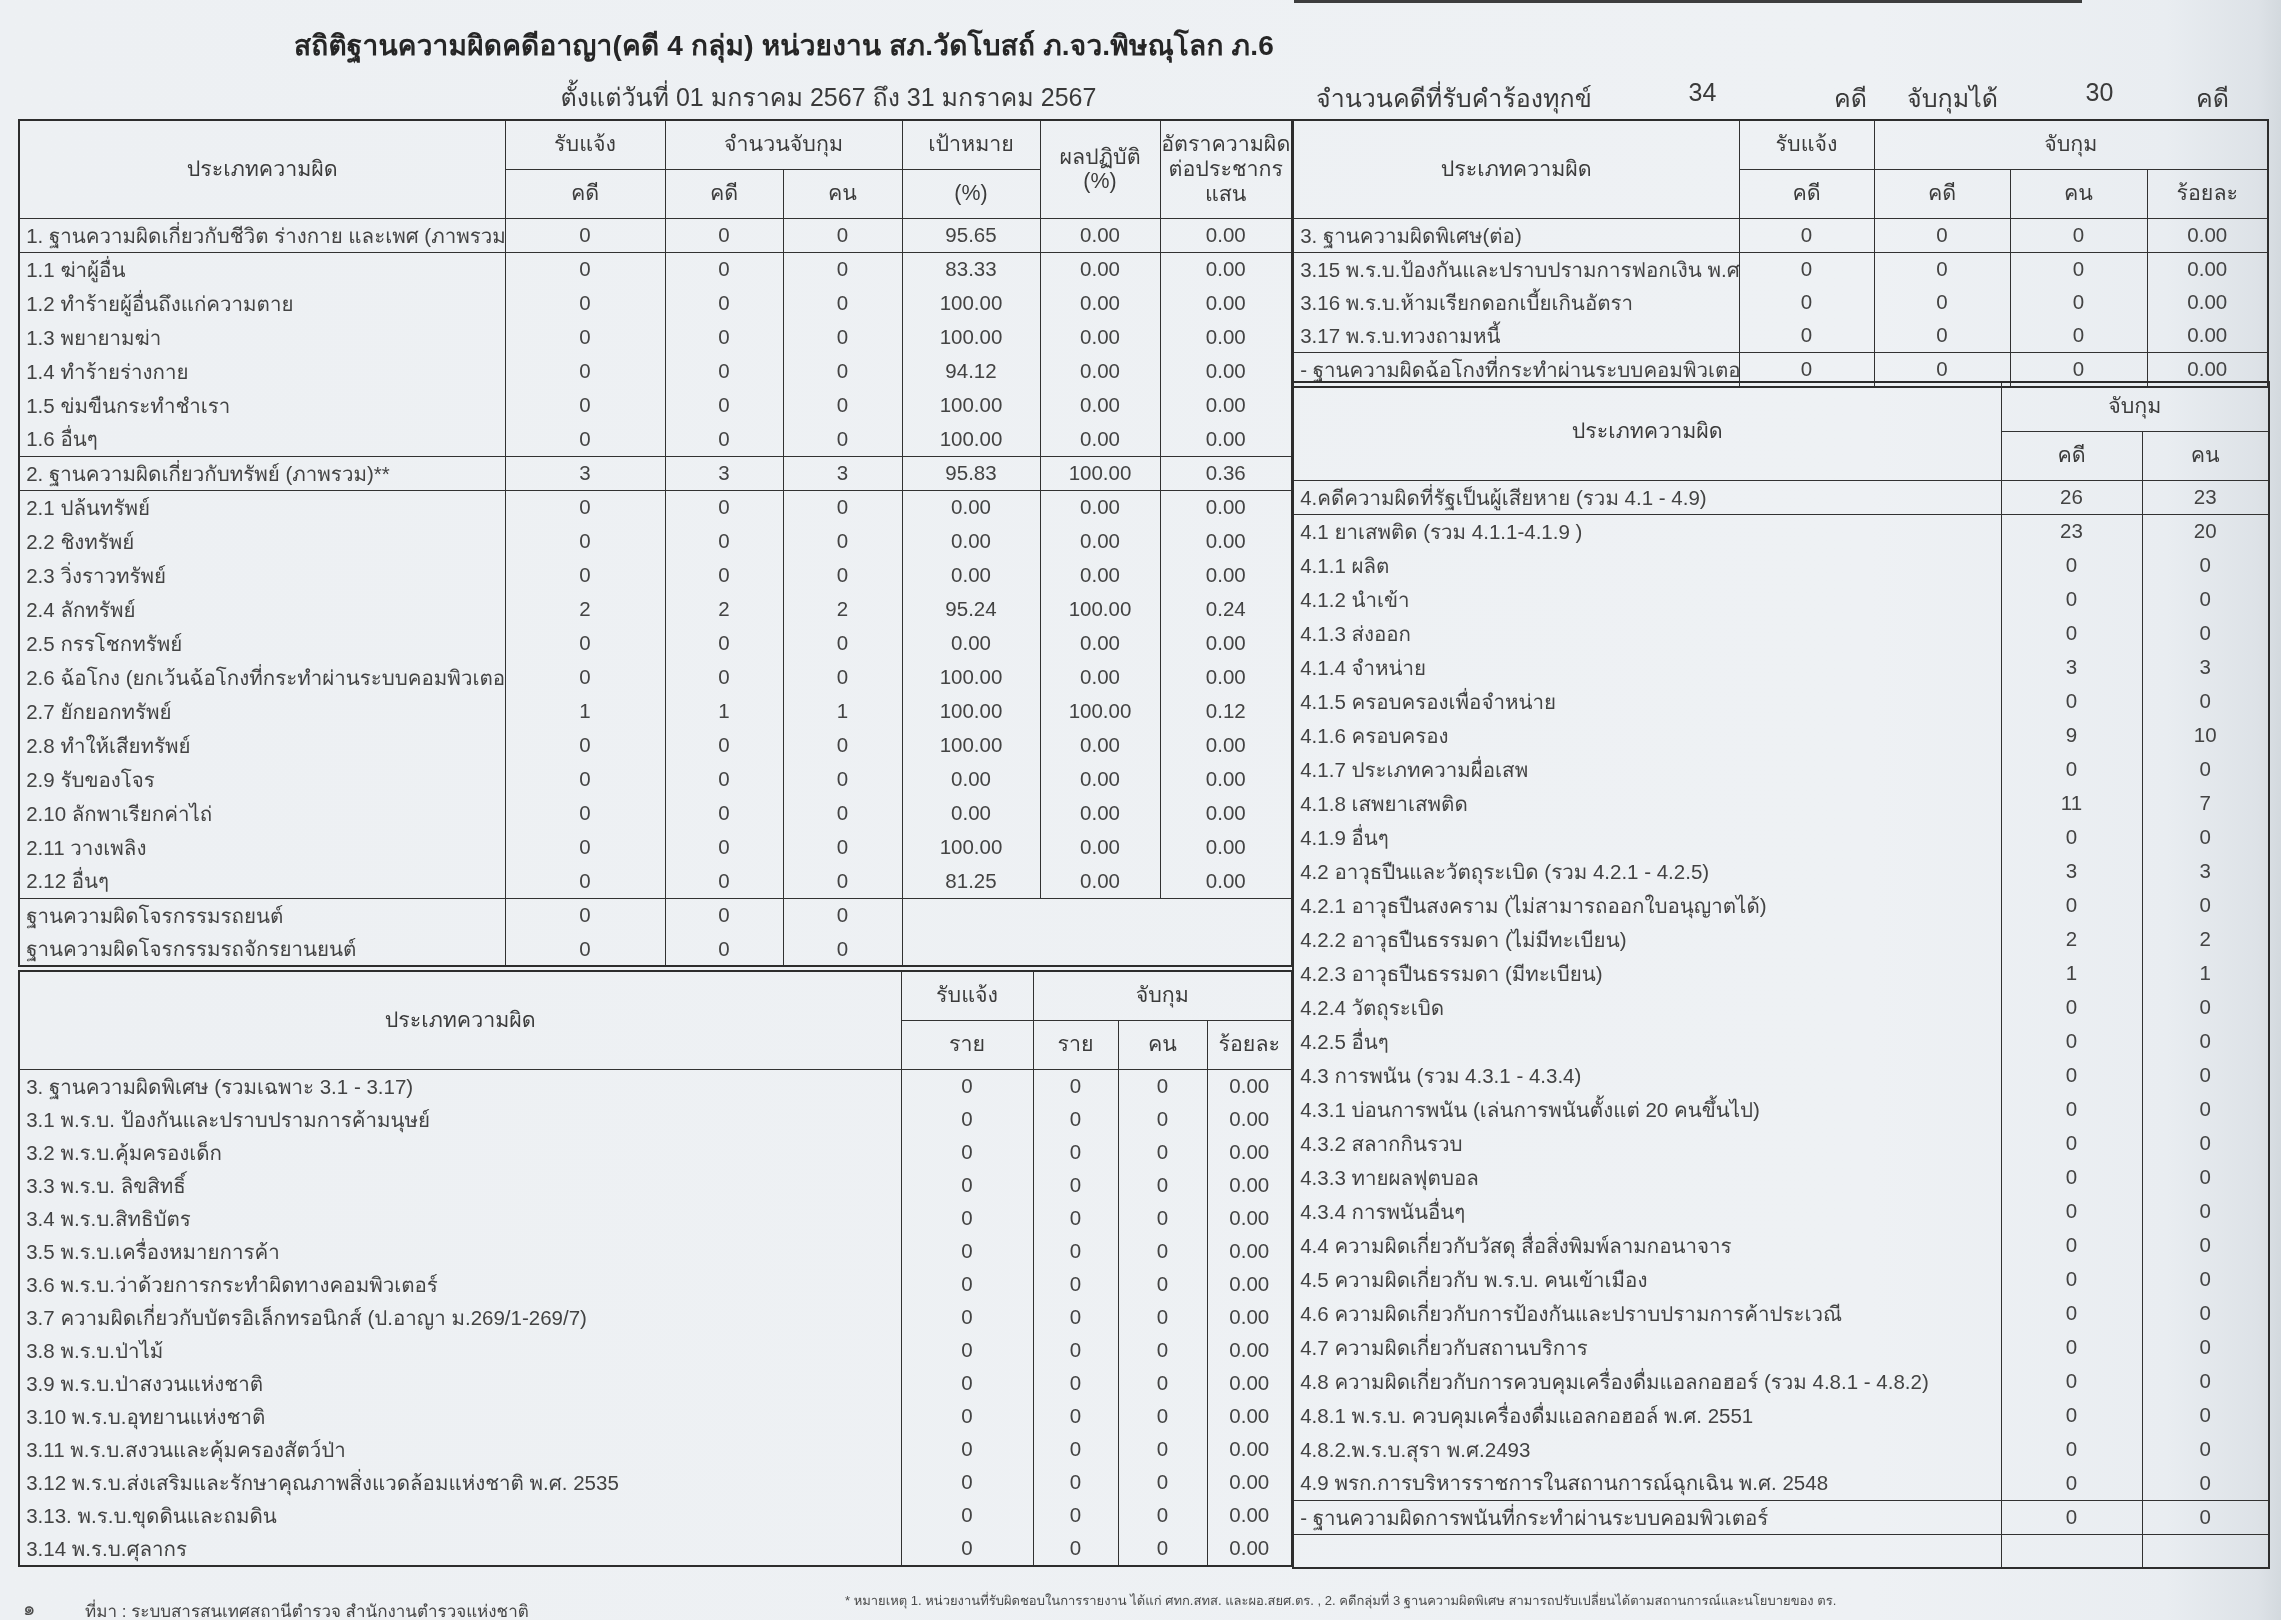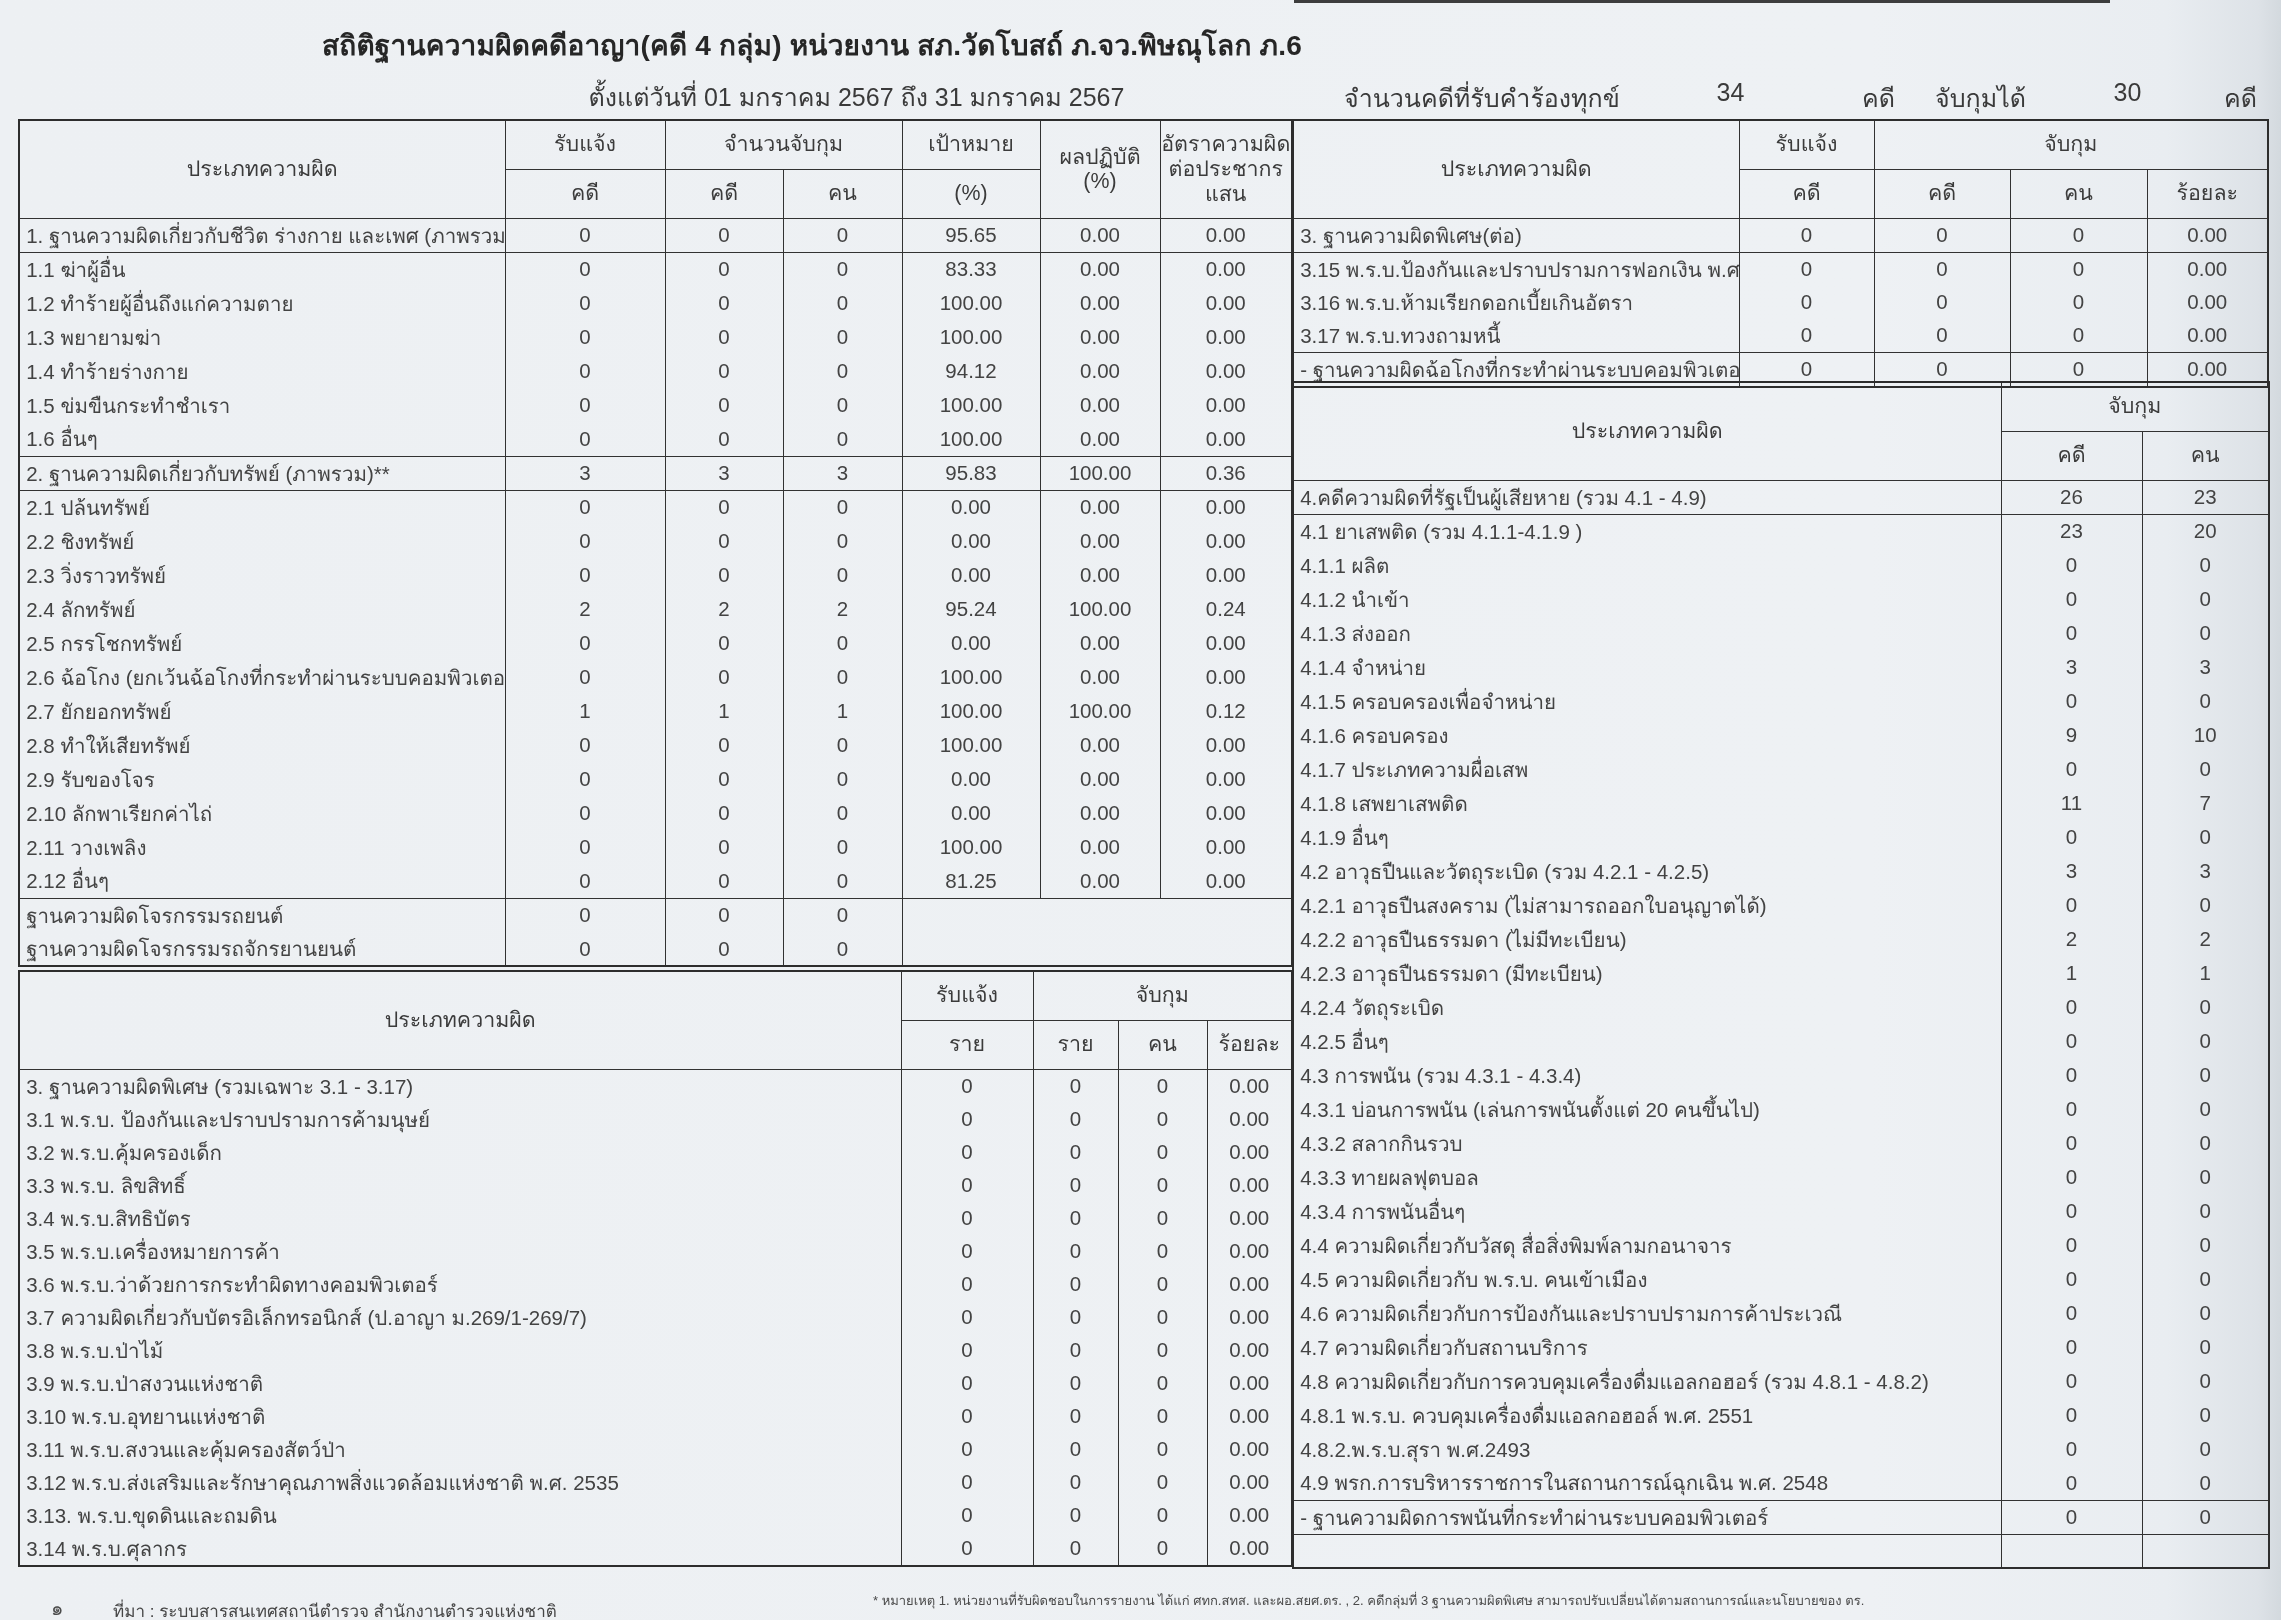--- a/index.html
+++ b/index.html
@@ -1,21 +1,21 @@
 <!DOCTYPE html>
 <html style="font-size:14.3px"><head>
 <meta charset="utf-8">
 <style>
   html,body{margin:0;padding:0;background:#cfd4d9;}
   .page{
     position:relative;width:2281px;height:1620px;overflow:hidden;
     background:linear-gradient(90deg,#edf0f3 0%,#eef1f4 82%,#e9edf1 95%,#dde2e7 99%,#d3d9de 100%);
     font-family:"Liberation Sans",sans-serif;color:#3f3f3f;
   }
-  .abs{position:absolute;padding-left:28px;}
+  .abs{position:absolute;}
   .title{left:0;top:23px;width:1568px;text-align:center;font-size:28px;font-weight:bold;color:#262626;letter-spacing:0.2px;}
   .date-range{left:499px;top:77px;width:659px;text-align:center;font-size:25px;color:#3a3a3a;}
   .hdr-txt{top:78px;font-size:25px;color:#3a3a3a;white-space:nowrap;}
 
   table{position:absolute;border-collapse:collapse;table-layout:fixed;border:2.7px solid #2d2d2d;}
   th{font-weight:normal;font-size:21.4px;text-align:center;vertical-align:middle;border:1.8px solid #323232;line-height:1.15;color:#3b3b3b;padding:0;}
   td{font-size:20.5px;border-left:1.8px solid #323232;border-right:1.8px solid #323232;border-top:none;border-bottom:none;vertical-align:middle;padding:0;color:#434343;}
   td.lbl{text-align:left;padding:0 3.6px 0 6.2px;white-space:nowrap;overflow:hidden;}
   td.num{text-align:center;}
   tr.sep td{border-bottom:1.8px solid #323232;}

